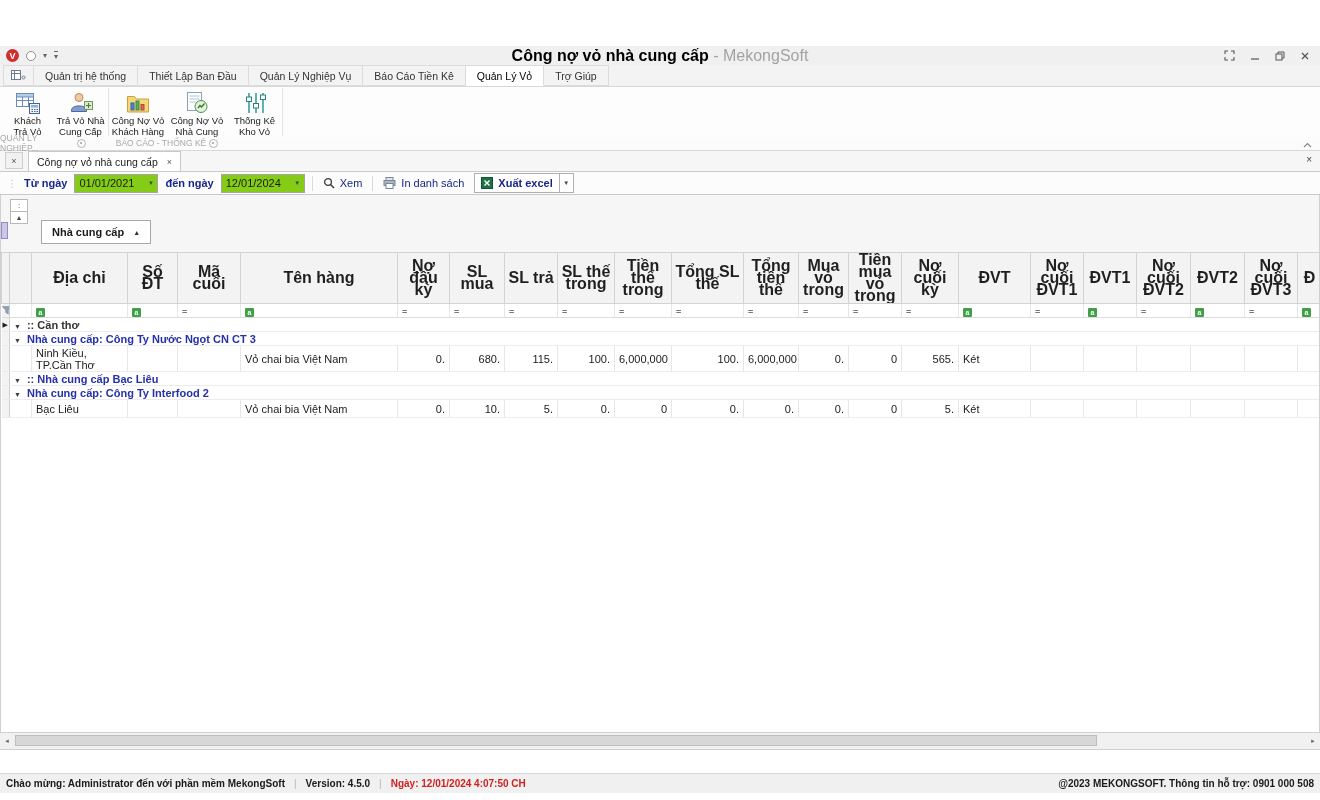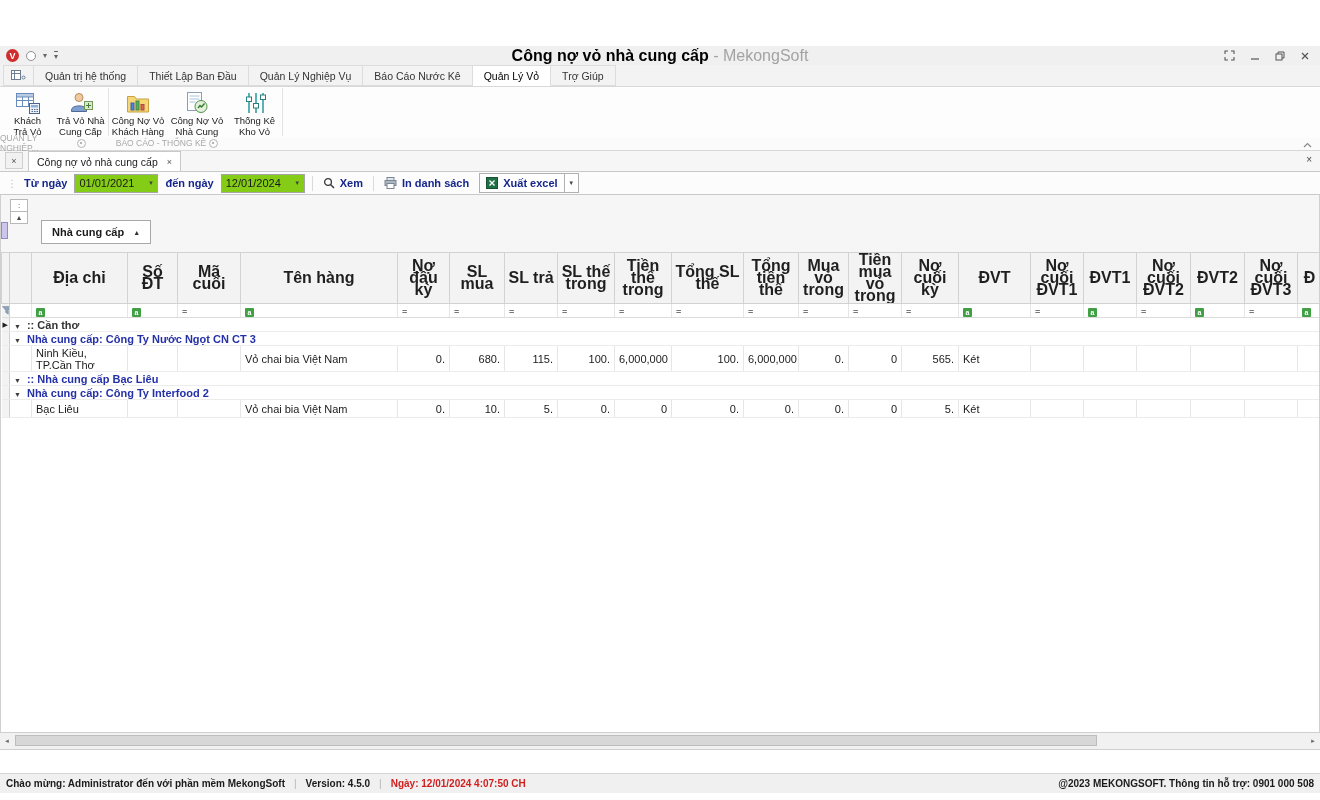--- a/index.html
+++ b/index.html
@@ -45,21 +45,21 @@
   .dtab{height:19px;background:#fff;border:1px solid #c9c9c9;border-bottom:none;display:flex;align-items:center;gap:9px;padding:0 8px;font-size:10.5px;}
   .dtab .x{font-size:9px;color:#555;}
   .dt-right-close{position:absolute;right:8px;top:3px;font-size:10px;color:#444;}
 
   
   .fbar{height:22px;background:#fcfcfc;border-bottom:1px solid #c9c9c9;display:flex;align-items:center;gap:7px;padding:0 7px;}
   .grip{color:#c0c0c0;font-size:10px;}
   .flabel{color:#16268c;font-weight:bold;}
   .combo{width:78px;height:17px;border:1px solid #a5a5a5;background:#84cc16;display:flex;align-items:center;justify-content:space-between;padding:0 0 0 4px;}
   .combo .arr{width:13px;height:15px;display:flex;align-items:center;justify-content:center;font-size:6px;color:#444;}
-  .tbtn{display:flex;align-items:center;gap:5px;color:#16268c;font-weight:bold;padding:0 3px;}
+  .tbtn{display:flex;align-items:center;gap:5px;color:#16268c;font-weight:normal;padding:0 3px;}
   .vsep{width:1px;height:15px;background:#dadada;}
   .split{display:flex;align-items:stretch;border:1px solid #b0b0b0;height:18px;background:#fff;}
   .split .main{display:flex;align-items:center;gap:5px;padding:0 6px;color:#16268c;font-weight:bold;}
   .split .dd{border-left:1px solid #b0b0b0;width:13px;display:flex;align-items:center;justify-content:center;font-size:6px;color:#444;}
 
   
   .gridwrap{height:537px;border-left:1px solid #d0d0d0;border-right:1px solid #d0d0d0;background:#fff;position:relative;overflow:hidden;}
   .gpanel{height:57px;background:#f6f6f6;position:relative;}
   .mini{position:absolute;left:9px;top:5px;width:18px;display:flex;flex-direction:column;}
   .mini .mcell{height:11px;border:1px solid #b8b8b8;background:#fff;font-size:8px;display:flex;align-items:center;justify-content:center;color:#444;margin-top:-1px;}
@@ -146,21 +146,21 @@
     <div class="rtab icon-tab">
       <svg width="15" height="11">
           <rect x="0.5" y="0.5" width="9" height="9" fill="#fff" stroke="#6b7c93"></rect>
           <path d="M0.5 3.5h9M3.5 0.5v9" stroke="#6b7c93"></path>
           <circle cx="12.5" cy="7.5" r="1.5" fill="none" stroke="#6b7c93"></circle>
         </svg>
     </div>
     <div class="rtab">Quản trị hệ thống</div>
     <div class="rtab">Thiết Lập Ban Đầu</div>
     <div class="rtab">Quản Lý Nghiệp Vụ</div>
-    <div class="rtab">Báo Cáo Nước Kê</div>
+    <div class="rtab">Báo Cáo Tiền Kê</div>
     <div class="rtab active">Quản Lý Vỏ</div>
     <div class="rtab">Trợ Giúp</div>
   </div>
 
   <div class="ribbon">
     <div class="rgroup">
       <div class="rbtn">
         <span class="ric">
           <svg width="26" height="24" viewBox="0 0 26 24">
               <rect x="1.5" y="2.5" width="17" height="13" fill="#fff" stroke="#6a8cba"></rect>

